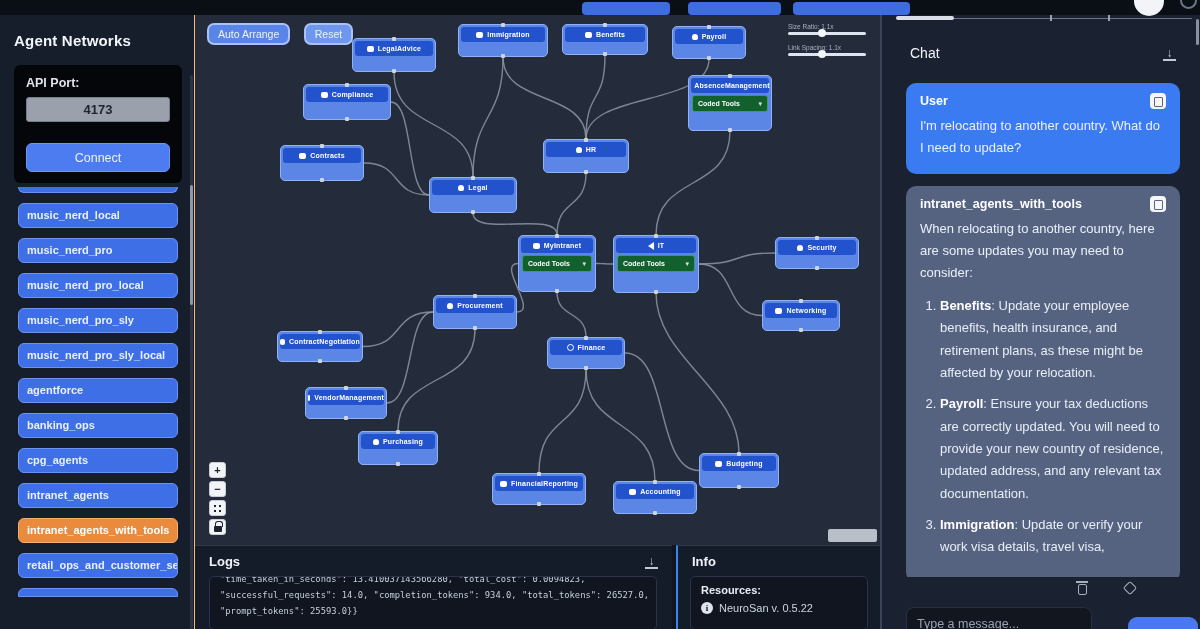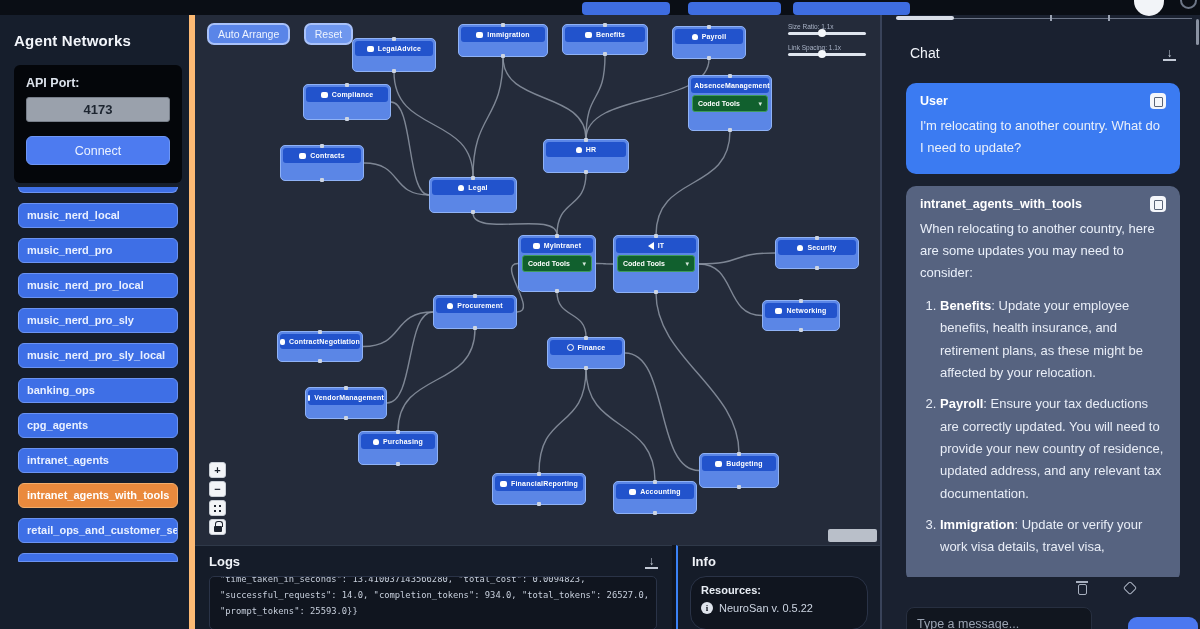--- a/index.html
+++ b/index.html
@@ -8,27 +8,27 @@
   .app { position:relative; width:1200px; height:629px; background:#10151f; }
 
   
   .topbar { position:absolute; left:0; top:0; width:1200px; height:15px; background:#0a0e15; z-index:50; }
   .topbar .navbtn { position:absolute; top:2px; height:13px; background:#3e6de0; border-radius:4px; }
   .topbar .avatar { position:absolute; top:-14px; left:1134px; width:30px; height:30px; border-radius:50%; background:#f2f4f8; }
   .topbar .profile { position:absolute; top:-8px; left:1180px; width:17px; height:17px; border-radius:50%; border:2px solid #6d7687; }
 
   
   .sidebar { position:absolute; left:0; top:15px; width:195px; height:614px; background:#161e2c;
-    border-right:6px solid #fdba74; overflow:hidden; }
+    border-right:1px solid #fdba74; overflow:hidden; }
   .sidebar h1 { position:absolute; left:14px; top:17px; font-size:15px; color:#f2f5fa; letter-spacing:.2px; }
   .port-panel { position:absolute; left:14px; top:50px; width:168px; height:118px; background:#04060a; border-radius:6px; padding:11px 12px; }
   .port-label { color:#dde3ec; font-size:12.5px; font-weight:bold; margin-bottom:7px; }
   .port-input { width:144px; height:25px; background:#9aa1ac; border:1px solid #777e89; border-radius:3px;
     color:#1d2530; font-size:13px; font-weight:bold; padding:0 7px; font-family:"Liberation Sans",sans-serif;text-align:center; }
-  .connect-btn { margin-top:14px; width:144px; height:29px; background:#4d7bf0; border:1px solid #6e96f5; border-radius:6px;
+  .connect-btn { margin-top:21px; width:144px; height:29px; background:#4d7bf0; border:1px solid #6e96f5; border-radius:6px;
     color:#eaf1ff; font-size:12.5px; cursor:pointer; font-family:"Liberation Sans",sans-serif; }
   .network-list { position:absolute; left:18px; top:172px; width:160px; }
   .net-item { width:160px; height:25px; margin-bottom:10px; background:#3e6fe6; border:1px solid #6b93f2; border-radius:6px;
     color:#e9f0ff; font-size:11px; font-weight:bold; line-height:23px; padding:0 8px;
     white-space:nowrap; overflow:hidden; cursor:pointer; }
   .net-item.clip-top { height:6px; border-radius:0 0 6px 6px; border-top:none; }
   .net-item.clip-bottom { height:9px; border-radius:6px 6px 0 0; }
   .net-item.selected { background:#ea8a3d; border-color:#f3ae6c; color:#fff; }
   .side-scroll { position:absolute; left:190px; top:60px; width:3px; height:554px; background:#2c3443; border-radius:2px; }
   .side-scroll .thumb { position:absolute; top:110px; width:3px; height:120px; background:#8e98a8; border-radius:2px; }
@@ -78,21 +78,21 @@
   .panel-header { position:absolute; left:14px; top:8px; color:#f0f3f8; font-size:13px; font-weight:bold; }
   .dl-icon { position:absolute; top:10px; width:13px; height:13px; color:#c3cad6; font-size:12px; line-height:11px;
     text-align:center; border-bottom:2px solid #c3cad6; cursor:pointer; }
   .logs-box { position:absolute; left:14px; top:30px; width:448px; height:54px; background:#10151f;
     border:1px solid #2a3347; border-radius:5px; padding:0 10px; overflow:hidden; }
   .log-line { color:#c7cfdc; font-family:"DejaVu Sans Mono", monospace; font-size:8.8px; line-height:16px;
     white-space:nowrap; transform:translateY(-6px); }
   .info-panel { position:absolute; left:676px; top:545px; width:204px; height:84px; background:#151c29;
     border-top:1px solid #2f3949; border-left:2px solid #3b82f6; overflow:hidden; }
   .info-box { position:absolute; left:12px; top:30px; width:178px; height:54px; background:#10151f;
-    border:1px solid #2a3347; border-radius:16px; padding:7px 10px; }
+    border:1px solid #2a3347; border-radius:5px; padding:7px 10px; }
   .res-label { color:#e8edf4; font-size:11px; font-weight:bold; margin-bottom:6px; }
   .res-row { display:flex; align-items:center; gap:6px; color:#cdd5e2; font-size:11px; }
   .info-i { width:12px; height:12px; border-radius:50%; background:#dfe4ec; color:#10151f; font-size:9px; font-weight:bold;
     text-align:center; line-height:12px; font-family:"Liberation Serif", serif; }
 
   
   .rightpanel { position:absolute; left:880px; top:15px; width:320px; height:614px; background:#1a2130;
     border-left:2px solid #39435a; overflow:hidden; }
   .scroll-track { position:absolute; left:14px; top:3px; width:296px; height:1px; background:#6b7486; }
   .scroll-thumb { position:absolute; left:14px; top:1px; width:58px; height:4px; background:#d9dee8; border-radius:2px; cursor:pointer; }
@@ -144,20 +144,21 @@
       <input class="port-input" value="4173" style="">
       <button class="connect-btn">Connect</button>
     </div>
     <div class="network-list" id="network-list">
         <div class="net-item clip-top"></div>
         <div class="net-item">music_nerd_local</div>
         <div class="net-item">music_nerd_pro</div>
         <div class="net-item">music_nerd_pro_local</div>
         <div class="net-item">music_nerd_pro_sly</div>
         <div class="net-item">music_nerd_pro_sly_local</div>
+        <div class="net-item">agentforce</div>
         <div class="net-item">banking_ops</div>
         <div class="net-item">cpg_agents</div>
         <div class="net-item">intranet_agents</div>
         <div class="net-item selected">intranet_agents_with_tools</div>
         <div class="net-item">retail_ops_and_customer_ser</div>
         <div class="net-item clip-bottom"></div>
       </div>
     <div class="side-scroll">
         <div class="thumb"></div>
       </div>

